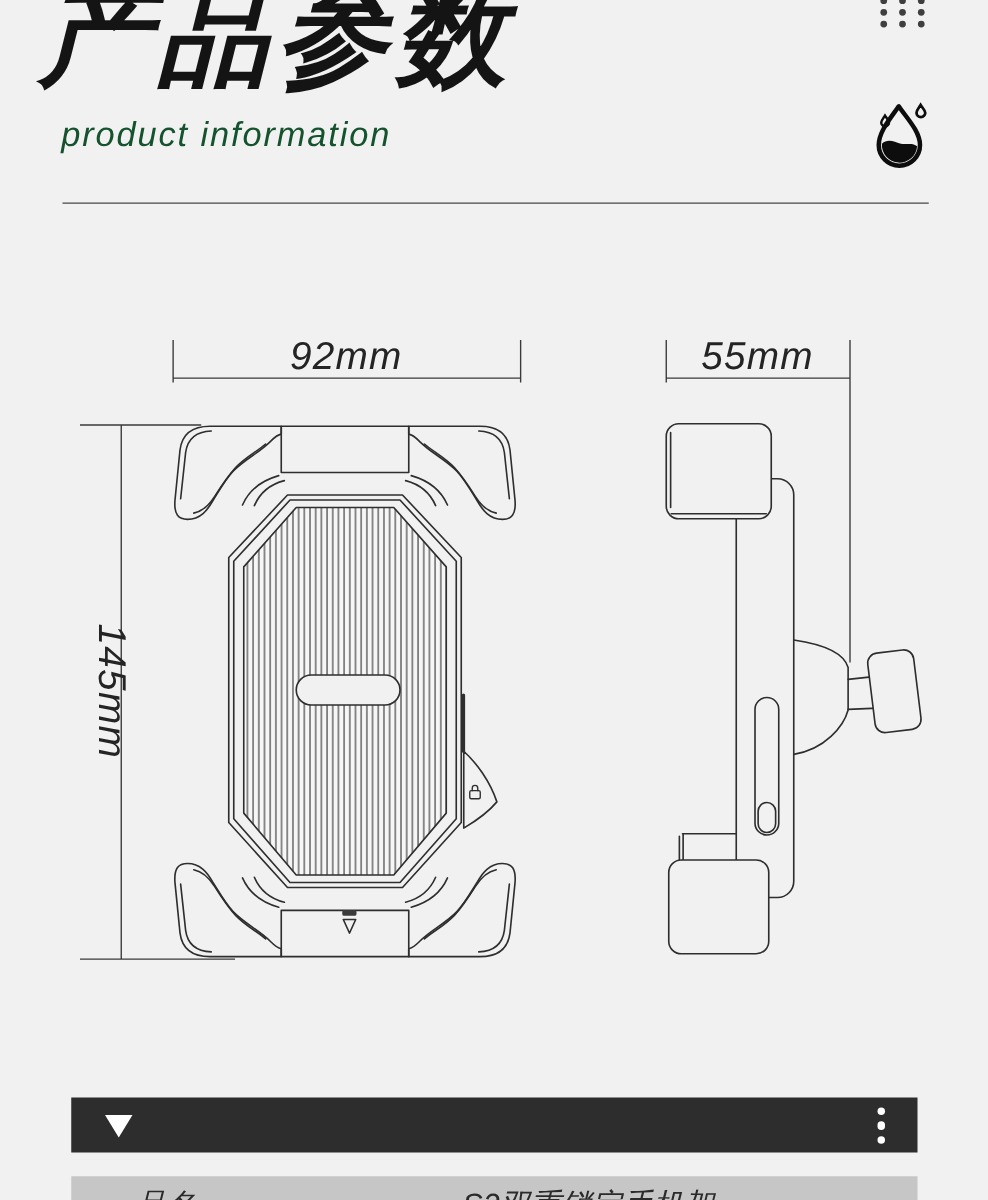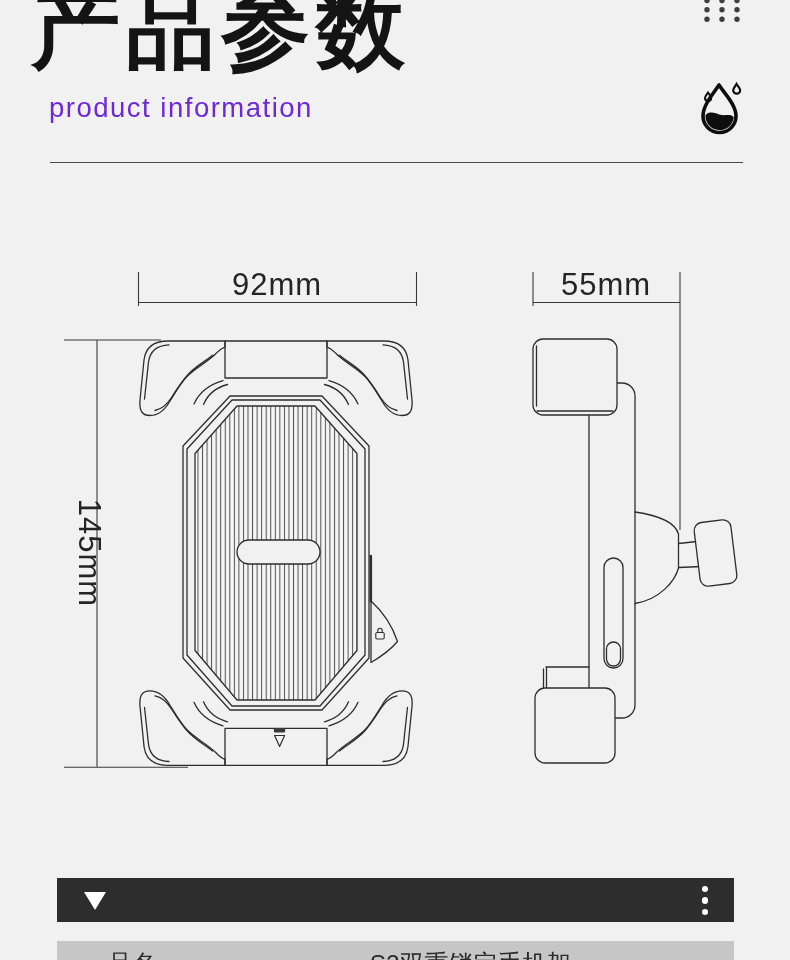--- a/index.html
+++ b/index.html
@@ -1,24 +1,24 @@
 <!DOCTYPE html>
 <html><head>
 <meta charset="utf-8">
 <style>
   html,body{margin:0;padding:0;background:#f2f1f1;}
   .page{position:relative;width:790px;height:960px;overflow:hidden;
-        background:#f2f1f1;font-family:"Liberation Sans",sans-serif;}
+        background:#f2f1f1;font-family:"Liberation Sans",sans-serif;font-style:italic;}
 
   
   .title{position:absolute;left:31px;top:-17px;margin:0;
          font-size:89px;font-weight:900;letter-spacing:6px;line-height:1.02;
          color:#141414;white-space:nowrap;}
   .subtitle{position:absolute;left:49px;top:92px;
-            font-size:27.5px;letter-spacing:1.5px;color:#6d28d9;}
+            font-size:27.5px;letter-spacing:1.5px;color:#14532d;}
   .deco-dots{position:absolute;left:0;top:0;}
   .waterproof{position:absolute;left:0;top:0;}
   .divider{position:absolute;left:50px;top:162px;width:693px;height:1.4px;
            background:#474747;}
 
   
   .diagram{position:absolute;left:0;top:0;pointer-events:none;}
   .diagram text{font-family:"Liberation Sans",sans-serif;fill:#242424;
                 font-size:31px;letter-spacing:1px;}
 

